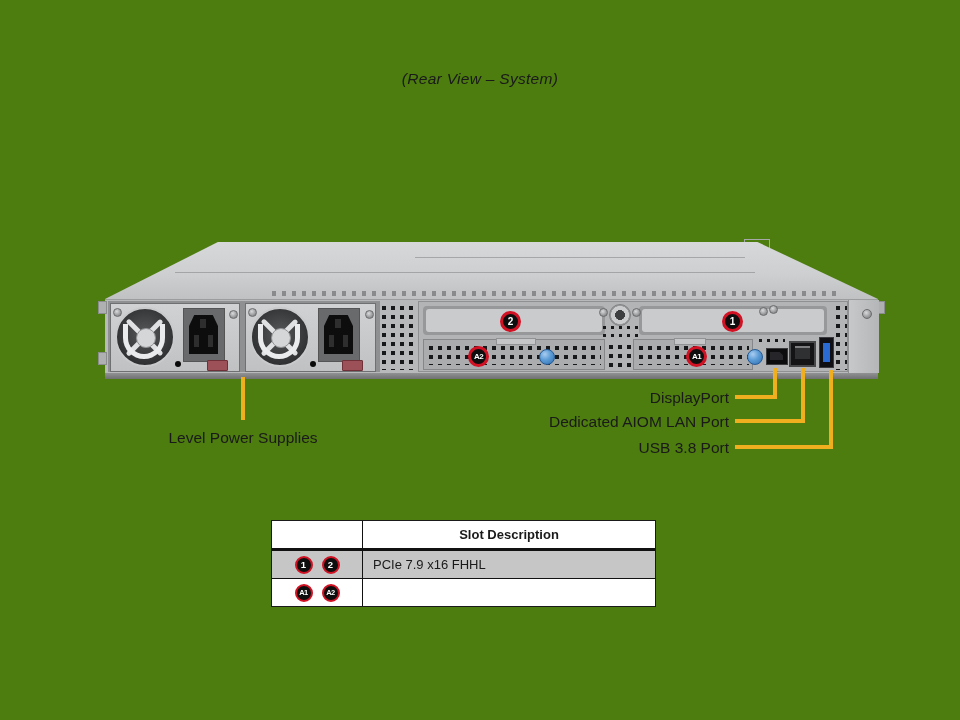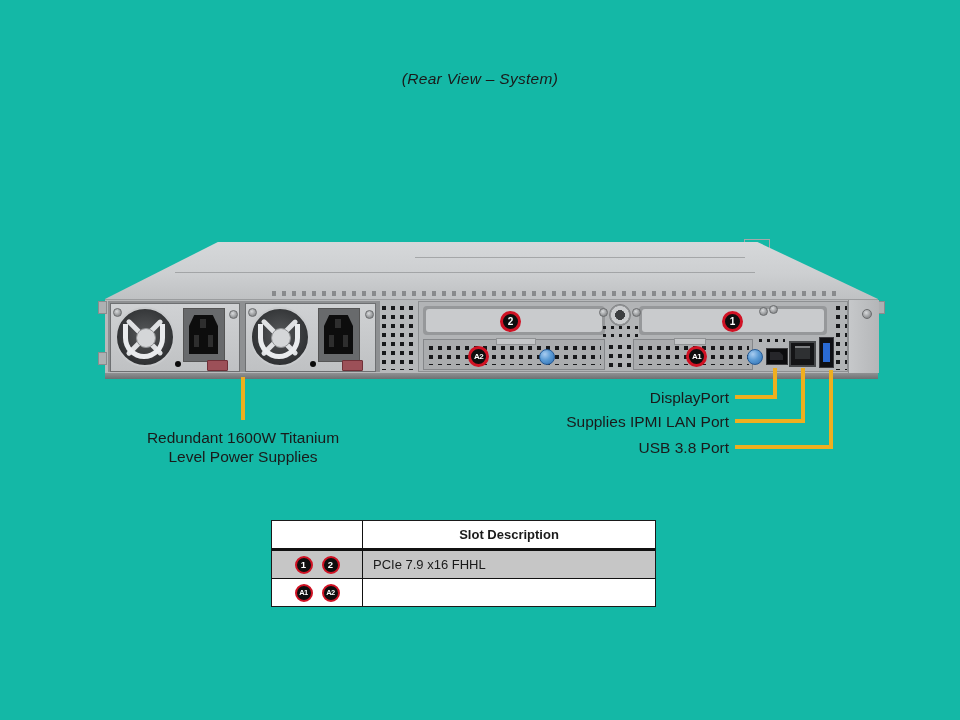--- a/index.html
+++ b/index.html
@@ -1,16 +1,16 @@
 <!DOCTYPE html>
 <html><head>
 <meta charset="utf-8">
 <style>
   html,body{margin:0;padding:0;background:#ffffff;}
-  .stage{position:relative;width:960px;height:720px;background:#14b8a6;overflow:hidden;
+  .stage{position:relative;width:960px;height:720px;background:#4d7c0f;overflow:hidden;
          font-family:"Liberation Sans", sans-serif;color:#1a1a1a;}
   .abs{position:absolute;}
 
   
   .title{left:0;top:70px;width:960px;text-align:center;font-size:15.5px;font-style:italic;
          letter-spacing:.3px;color:#1a1a1a;}
 
   
   .top-panel{left:105px;top:242px;width:773px;height:57px;
      background:linear-gradient(180deg,#d6d8da 0%,#cdcfd1 55%,#bfc1c3 100%);
@@ -223,25 +223,24 @@
 
   <div class="abs cline" style="left:241px;top:377px;width:4px;height:43px;"></div>
   <div class="abs cline" style="left:773px;top:368px;width:4px;height:31px;"></div>
   <div class="abs cline" style="left:735px;top:395px;width:42px;height:4px;"></div>
   <div class="abs cline" style="left:801px;top:368px;width:4px;height:55px;"></div>
   <div class="abs cline" style="left:735px;top:419px;width:70px;height:4px;"></div>
   <div class="abs cline" style="left:829px;top:370px;width:4px;height:79px;"></div>
   <div class="abs cline" style="left:735px;top:445px;width:98px;height:4px;"></div>
 
   <div class="abs lbl lbl-psu">
-    <div>Redundant 1600W Titanium</div>
     <div>Level Power Supplies</div>
   </div>
   <div class="abs lbl lbl-dp">DisplayPort</div>
-  <div class="abs lbl lbl-ipmi">Supplies IPMI LAN Port</div>
+  <div class="abs lbl lbl-ipmi">Dedicated AIOM LAN Port</div>
   <div class="abs lbl lbl-usb">USB 3.8 Port</div>
 
   <div class="abs slot-table">
     <div class="tr thead">
       <div class="tc c1"></div>
       <div class="tc c2 th">Slot Description</div>
     </div>
     <div class="tr r1">
       <div class="tc c1">
         <span class="badge tb">1</span>

